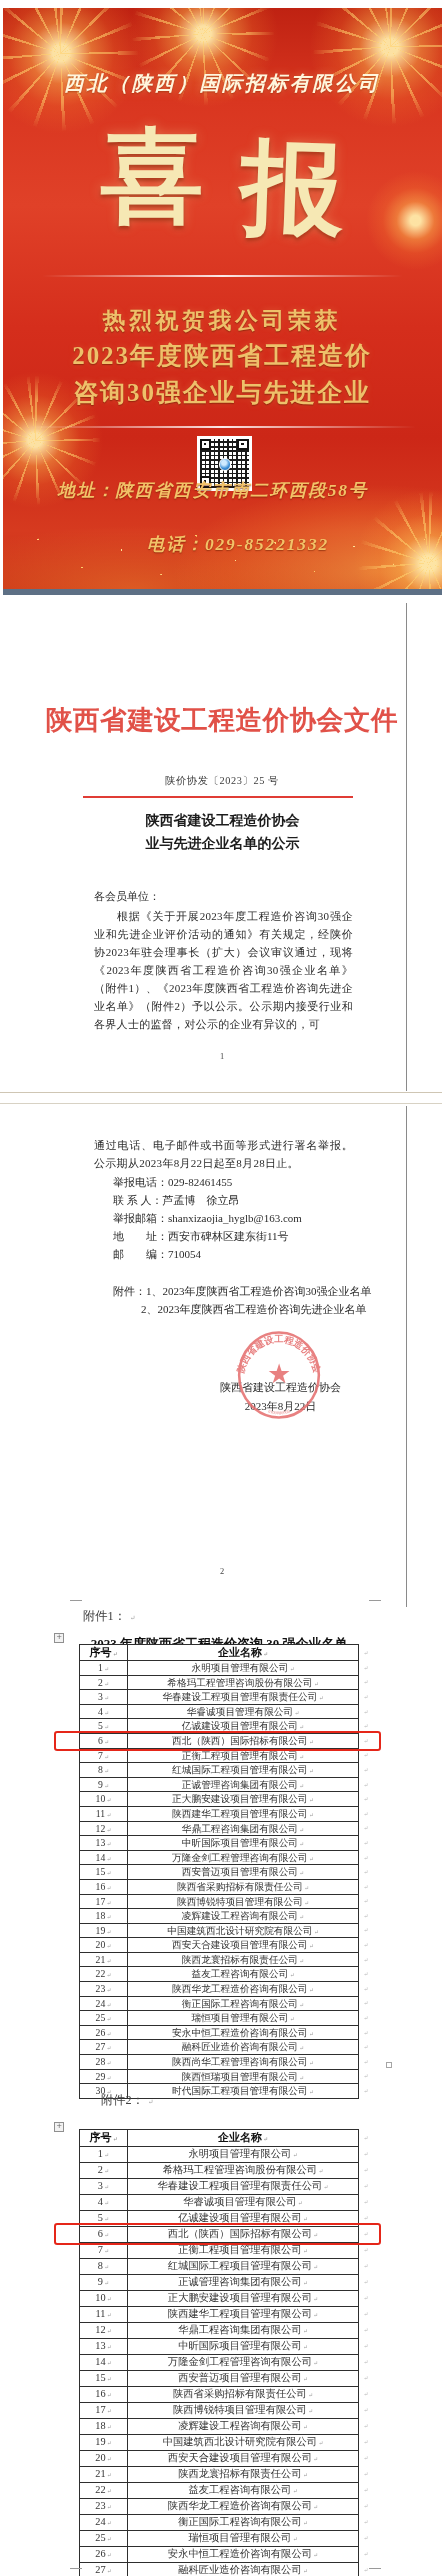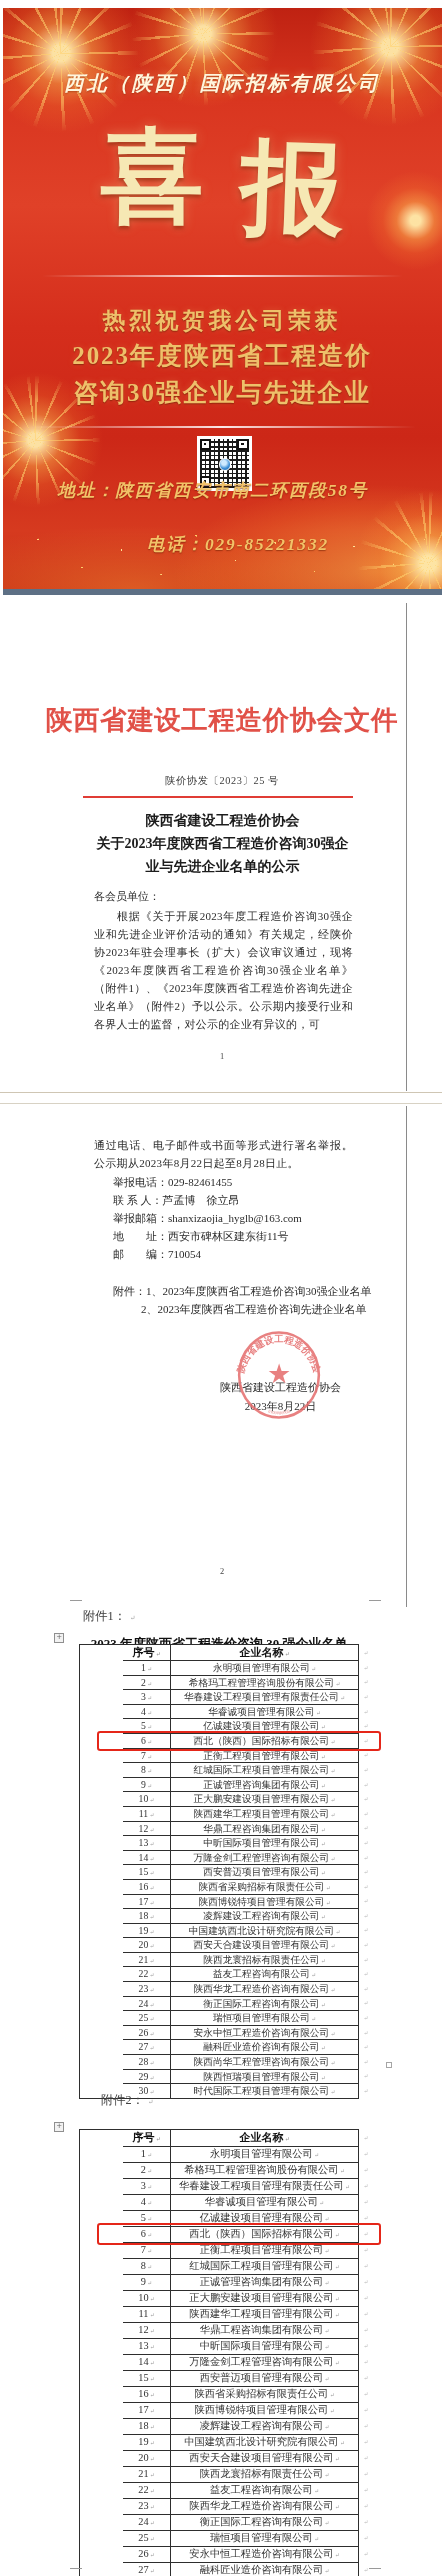--- a/index.html
+++ b/index.html
@@ -83,21 +83,21 @@
     font-size:11px;color:#2b2b2b;line-height:19.4px;}
   .stamp{position:absolute;left:234px;top:1328px;width:90px;height:94px;opacity:.88;}
 
   
   .corner-mark{position:absolute;width:11.6px;height:1.3px;background:#9a9a9a;}
   .att-label{position:absolute;left:83px;font-size:12.3px;color:#404040;}
   .att-label::after{content:"\21B5";font-size:6.5px;color:#9a9a9a;margin-left:3.9px;}
   .tbl-title{position:absolute;left:79px;width:280px;text-align:center;font-size:13px;font-weight:bold;color:#111;margin-top:8px;}
   .handle{position:absolute;width:8.4px;height:8.4px;border:0.6px solid #8f8f8f;background:#f2f2f2;
     color:#666;font-size:7px;line-height:7px;text-align:center;font-family:"DejaVu Sans",sans-serif;}
-  .tbl{position:absolute;left:79px;width:280px;border:1.3px solid #2e2e2e;box-sizing:border-box;background:#fff;padding-left:43px;}
+  .tbl{position:absolute;left:79px;width:280px;border:1.3px solid #2e2e2e;box-sizing:border-box;background:#fff;}
   .trow{display:flex;border-top:0.6px solid #2e2e2e;position:relative;}
   .trow:first-child{border-top:none;}
   .cell{box-sizing:border-box;text-align:center;color:#333;overflow:hidden;white-space:nowrap;}
   .cell.no{width:48px;border-right:0.6px solid #2e2e2e;}
   .cell.name{flex:1;}
   .cell::after{content:"\21B5";font-size:5.8px;color:#9a9a9a;margin-left:1.3px;}
   .thead .cell{font-weight:bold;color:#111;}
   .trow::before{content:"\21B5";position:absolute;right:-10.3px;top:50%;transform:translateY(-50%);
     font-size:5.8px;color:#b5b5b5;}
   .tbl-30 .trow{height:13.6px;font-size:9.7px;line-height:13px;}
@@ -163,21 +163,20 @@
   <div class="banner-strip"></div>
 
   <div class="vline" style="left:406px;top:603px;height:488px;"></div>
 
   <div class="org-header">陕西省建设工程造价协会文件</div>
   <div class="doc-number">陕价协发〔2023〕25 号</div>
   <div class="red-rule"></div>
 
   <div class="doc-title">
     <div>陕西省建设工程造价协会</div>
-    <div>关于2023年度陕西省工程造价咨询30强企</div>
     <div>业与先进企业名单的公示</div>
   </div>
 
   <div class="salutation">各会员单位：</div>
   <div class="body-p p1">根据《关于开展2023年度工程造价咨询30强企业和先进企业评价活动的通知》有关规定，经陕价协2023年驻会理事长（扩大）会议审议通过，现将《2023年度陕西省工程造价咨询30强企业名单》（附件1）、《2023年度陕西省工程造价咨询先进企业名单》（附件2）予以公示。公示期内接受行业和各界人士的监督，对公示的企业有异议的，可</div>
   <div class="page-num" style="top:1052px;">1</div>
 
   <div class="page-edge" style="top:1092px;background:#cfc6b4;"></div>
   <div class="page-edge" style="top:1103px;background:#d8d2c4;"></div>
 

